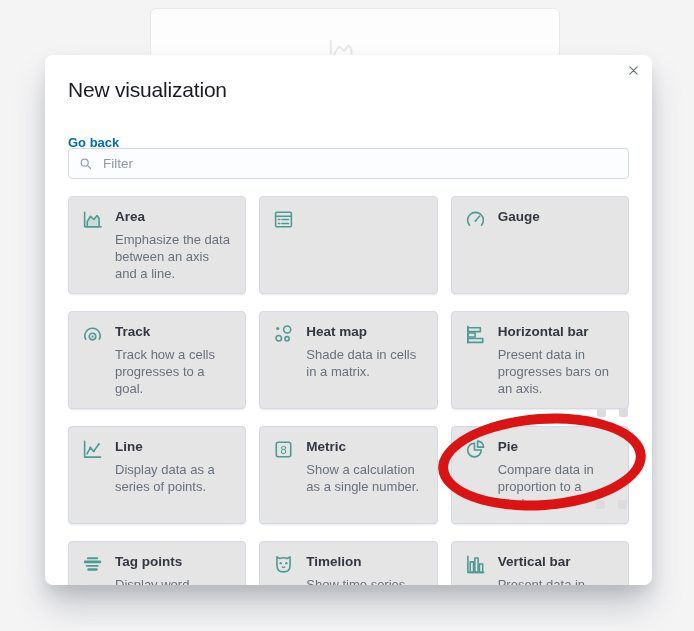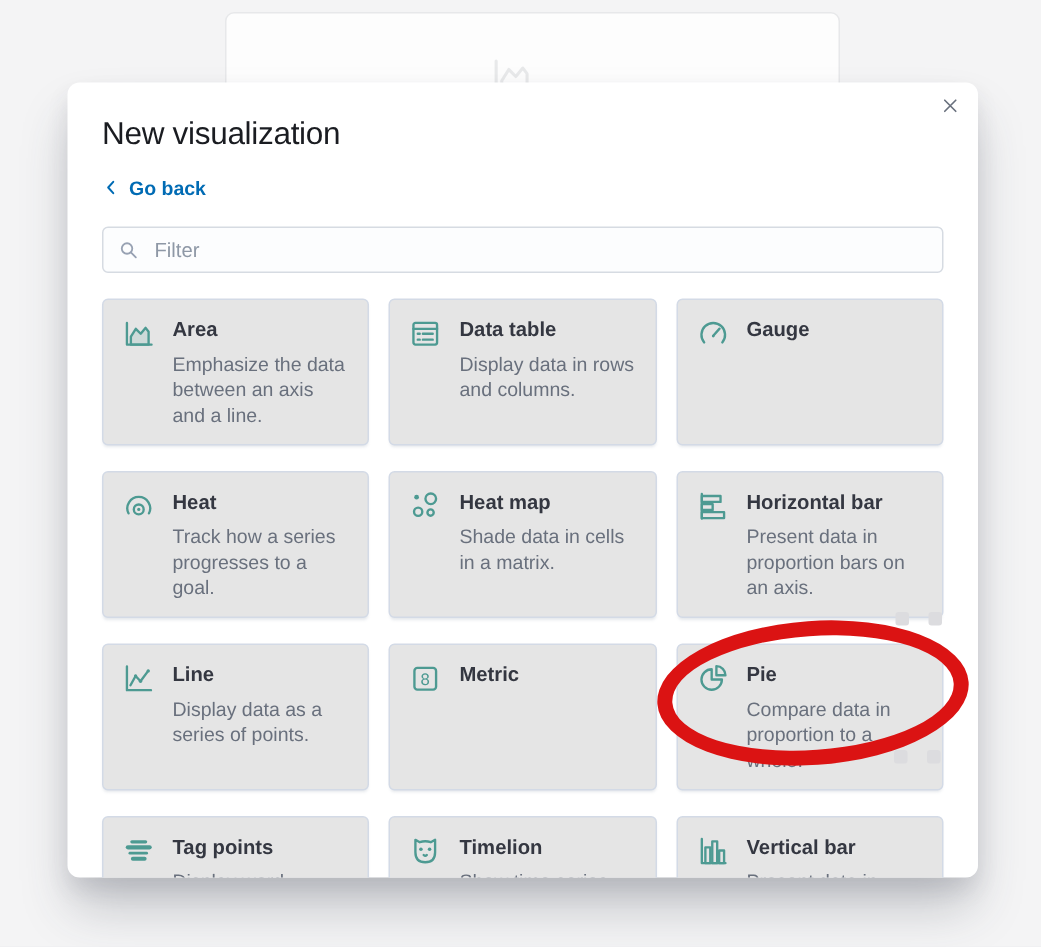--- a/index.html
+++ b/index.html
@@ -23,22 +23,22 @@
   }
   .close-btn{
     position:absolute;top:6px;right:10px;width:18px;height:18px;
     display:flex;align-items:center;justify-content:center;cursor:pointer;
   }
   .modal-title{
     margin-top:22px;font-size:21px;font-weight:400;color:#1a1c21;
     letter-spacing:-.2px;line-height:26px;
   }
   .go-back{
-    margin-top:14px;display:inline-flex;align-items:center;gap:6px;
-    color:#006bb4;font-size:13px;font-weight:600;cursor:pointer;height:16px;
+    margin-top:14px;display:inline-flex;align-items:center;gap:18px;
+    color:#006bb4;font-size:13px;font-weight:600;cursor:pointer;height:16px;flex-direction:column;
   }
   .filter-wrap{
     margin-top:15px;height:31px;box-sizing:border-box;
     border:1px solid #d6dbe2;border-radius:4px;background:#fcfdfe;
     display:flex;align-items:center;gap:8px;padding:0 10px;
   }
   .filter-wrap input{
     border:none;outline:none;background:transparent;flex:1;
     font-family:"Liberation Sans",sans-serif;font-size:13.5px;color:#ef4444;
   }
@@ -121,24 +121,20 @@
   </div>
 
   <div class="card">
     <span class="card-icon">
             <svg width="21" height="21" viewBox="0 0 16 16" fill="none" stroke="#4d9a92" stroke-width="1.2" stroke-linecap="round" stroke-linejoin="round">
               <rect x="2" y="2.5" width="12" height="11" rx="1"></rect>
               <path d="M2 5.5 H14"></path>
               <path d="M4.2 8 H5.2 M6.8 8 H11.8 M4.2 11 H5.2 M6.8 11 H11.8"></path>
             </svg>
           </span>
-    <div class="card-body">
-      <div class="card-title">Data table</div>
-      <div class="card-desc">Display data in rows and columns.</div>
-    </div>
   </div>
 
   <div class="card">
     <span class="card-icon">
             <svg width="21" height="21" viewBox="0 0 16 16" fill="none" stroke="#4d9a92" stroke-width="1.2" stroke-linecap="round" stroke-linejoin="round">
               <path d="M3.4 12.4 A6 6 0 1 1 12.6 12.4"></path>
               <path d="M8 9 L11.2 5.4"></path>
               <circle cx="8" cy="9.2" r="0.7" fill="#4d9a92" stroke="none"></circle>
             </svg>
           </span>
@@ -149,22 +145,22 @@
 
   <div class="card">
     <span class="card-icon">
             <svg width="21" height="21" viewBox="0 0 16 16" fill="none" stroke="#4d9a92" stroke-width="1.2" stroke-linecap="round" stroke-linejoin="round">
               <path d="M2.8 11.6 A5.8 5.8 0 1 1 13.2 11.6"></path>
               <circle cx="8" cy="9.6" r="2.5"></circle>
               <circle cx="8" cy="9.6" r="0.8" fill="#4d9a92" stroke="none"></circle>
             </svg>
           </span>
     <div class="card-body">
-      <div class="card-title">Heat</div>
-      <div class="card-desc">Track how a series progresses to a goal.</div>
+      <div class="card-title">Track</div>
+      <div class="card-desc">Track how a cells progresses to a goal.</div>
     </div>
   </div>
 
   <div class="card">
     <span class="card-icon">
             <svg width="21" height="21" viewBox="0 0 16 16" fill="none" stroke="#4d9a92" stroke-width="1.2" stroke-linecap="round" stroke-linejoin="round">
               <circle cx="3.6" cy="3.4" r="1.2" fill="#4d9a92" stroke="none"></circle>
               <circle cx="10.8" cy="4.2" r="2.7"></circle>
               <circle cx="4.4" cy="10.8" r="2.1"></circle>
               <circle cx="10.7" cy="11.2" r="1.6"></circle>
@@ -180,21 +176,21 @@
     <span class="card-icon">
             <svg width="21" height="21" viewBox="0 0 16 16" fill="none" stroke="#4d9a92" stroke-width="1.2" stroke-linecap="round" stroke-linejoin="round">
               <path d="M2.2 1.8 V14.2"></path>
               <rect x="2.2" y="2.8" width="9.5" height="3"></rect>
               <rect x="2.2" y="6.9" width="5.5" height="3"></rect>
               <rect x="2.2" y="11" width="11.3" height="3"></rect>
             </svg>
           </span>
     <div class="card-body">
       <div class="card-title">Horizontal bar</div>
-      <div class="card-desc">Present data in proportion bars on an axis.</div>
+      <div class="card-desc">Present data in progresses bars on an axis.</div>
     </div>
   </div>
 
   <div class="card">
     <span class="card-icon">
             <svg width="21" height="21" viewBox="0 0 16 16" fill="none" stroke="#4d9a92" stroke-width="1.2" stroke-linecap="round" stroke-linejoin="round">
               <path d="M2 1.8 V13.8 H14.2"></path>
               <path d="M3.8 11.3 L6.4 6.6 L8.9 9.3 L12.8 4"></path>
               <circle cx="6.4" cy="6.6" r="0.85" fill="#4d9a92" stroke="none"></circle>
               <circle cx="8.9" cy="9.3" r="0.85" fill="#4d9a92" stroke="none"></circle>
@@ -209,20 +205,21 @@
 
   <div class="card">
     <span class="card-icon">
             <svg width="21" height="21" viewBox="0 0 16 16" fill="none" stroke="#4d9a92" stroke-width="1.2" stroke-linecap="round" stroke-linejoin="round">
               <rect x="2.5" y="2.5" width="11" height="11" rx="1.5"></rect>
               <text x="8" y="11.2" font-size="8.5" text-anchor="middle" fill="#4d9a92" stroke="none" font-family="Liberation Sans, sans-serif">8</text>
             </svg>
           </span>
     <div class="card-body">
       <div class="card-title">Metric</div>
+      <div class="card-desc">Show a calculation as a single number.</div>
     </div>
   </div>
 
   <div class="card">
     <span class="card-icon">
             <svg width="21" height="21" viewBox="0 0 16 16" fill="none" stroke="#4d9a92" stroke-width="1.2" stroke-linecap="round" stroke-linejoin="round">
               <path d="M7.2 3.2 A5.2 5.2 0 1 0 12.4 8.4 L7.2 8.4 Z"></path>
               <path d="M9.6 1.6 A4.6 4.6 0 0 1 14.2 6.2 L9.6 6.2 Z"></path>
             </svg>
           </span>

